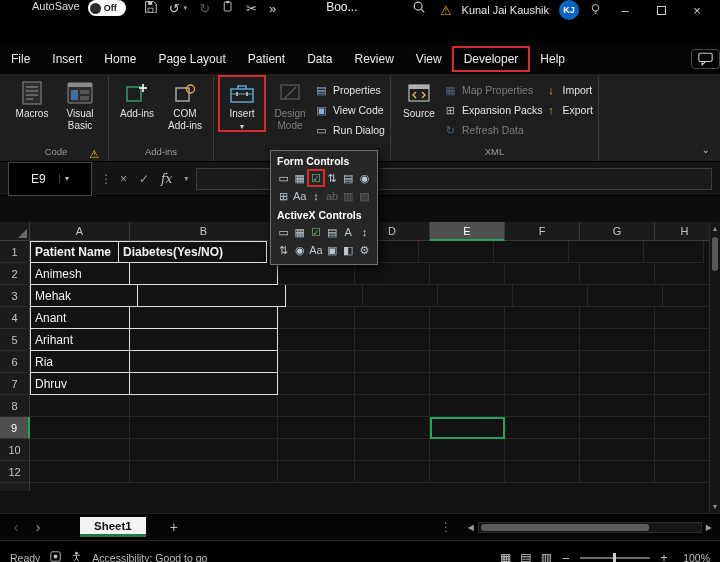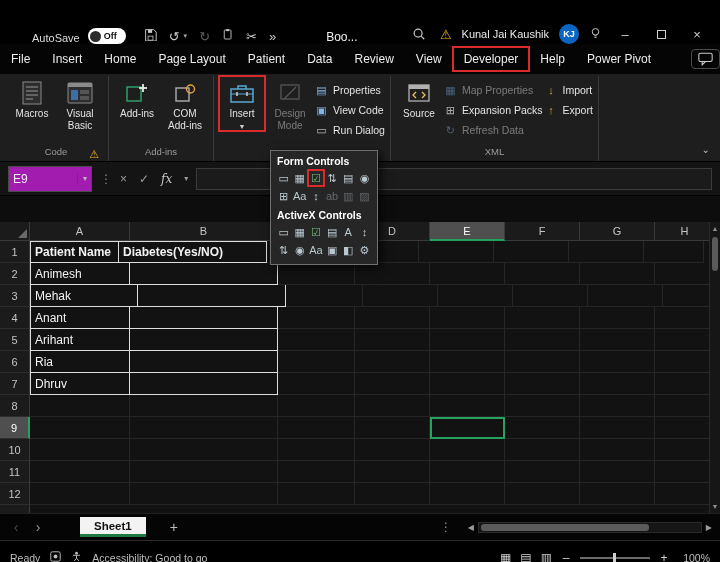--- a/index.html
+++ b/index.html
@@ -1,20 +1,20 @@
 <!DOCTYPE html>
 <html><head>
 <meta charset="utf-8">
 <style>
   *{box-sizing:border-box;margin:0;padding:0}
   html,body{background:#333}
   .app{width:720px;height:562px;background:#000;font-family:"Liberation Sans",sans-serif;color:#e6e6e6;position:relative;overflow:hidden;font-size:12px}
 
   
-  .titlebar{height:44px;display:flex;align-items:flex-end;background:#000;padding:0 10px;gap:8px}
+  .titlebar{height:44px;display:flex;align-items:flex-start;background:#000;padding:0 10px;gap:8px}
   .autosave-label{font-size:11px;color:#ddd;margin-left:22px}
   .toggle{width:38px;height:16px;background:#fff;border-radius:9px;display:flex;align-items:center;gap:3px;padding:2px;cursor:pointer}
   .knob{width:11px;height:11px;border-radius:50%;background:#2b2b2b;flex:0 0 auto}
   .toggle-text{font-size:9px;color:#111;font-weight:bold}
   .qat{display:flex;align-items:center;gap:12px;margin-left:10px;color:#c8c8c8}
   .qat .glyph{font-size:13px;line-height:13px}
   .qat .tiny-caret{font-size:7px;margin-left:-8px;color:#aaa}
   .dim{opacity:.45}
   .tb-title{margin-left:42px;font-size:12px;color:#f0f0f0}
   .tb-search{margin-left:46px}
@@ -44,21 +44,21 @@
   .smallbtn{display:flex;align-items:center;gap:5px;font-size:10.5px;color:#e3e3e3;white-space:nowrap;cursor:pointer}
   .sic{font-size:11px;line-height:11px;color:#7fb2e5;width:13px;text-align:center}
   .sic.amber{color:#d9a33c}
   .sic.gray{color:#b0b0b0}
   .red-outline{outline:2px solid #d92b2b;outline-offset:-1px}
   .macro-warn{position:absolute;right:4px;bottom:-16px;font-size:11px;color:#f1b211}
   .ribbon-collapse{position:absolute;right:10px;bottom:6px;color:#bdbdbd;font-size:10px;cursor:pointer}
 
   
   .formulabar{height:34px;background:#141414;display:flex;align-items:center;padding:0 8px;gap:8px;border-bottom:1px solid #000}
-  .namebox{width:84px;height:26px;background:#a21caf;border:1px solid #4a4a4a;display:flex;align-items:center;padding:0 4px;font-size:12px;cursor:pointer}
+  .namebox{width:84px;height:34px;background:#000000;border:1px solid #4a4a4a;display:flex;align-items:center;padding:0 22px;font-size:12px;cursor:pointer}
   .namebox .val{flex:1;color:#f0f0f0}
   .namebox .nb-caret{font-size:8px;color:#bbb;border-left:1px solid #4a4a4a;padding-left:5px}
   .fdots{color:#8a8a8a;font-size:12px}
   .fbtns{display:flex;gap:12px;align-items:center;color:#9a9a9a;font-size:12px}
   .fx{font-style:italic;color:#c5c5c5;font-family:"DejaVu Serif",serif}
   .finput{flex:1;height:22px;background:#1b1b1b;border:1px solid #3c3c3c;cursor:text}
   .fspacer{height:26px;background:#0d0d0d}
 
   
   .gridwrap{height:291px;display:flex;background:#121212}
@@ -164,21 +164,20 @@
         <div class="rtab">File</div>
         <div class="rtab">Insert</div>
         <div class="rtab">Home</div>
         <div class="rtab">Page Layout</div>
         <div class="rtab">Patient</div>
         <div class="rtab">Data</div>
         <div class="rtab">Review</div>
         <div class="rtab">View</div>
         <div class="rtab red-box">Developer</div>
         <div class="rtab">Help</div>
-        <div class="rtab">Power Pivot</div>
       </div>
     <div class="tab-actions">
       <span class="comment-btn">
           <svg width="15" height="14" viewBox="0 0 18 16">
             <rect x="1" y="1" width="16" height="10" rx="2" fill="none" stroke="#c8c8c8" stroke-width="1.3"></rect>
             <path d="M5 11v4l4-4" fill="none" stroke="#c8c8c8" stroke-width="1.3"></path>
           </svg>
         </span>
 
     </div>
@@ -438,31 +437,20 @@
             <div class="cell" style="width: 148px;"></div>
             <div class="cell" style="width: 77px;"></div>
             <div class="cell" style="width: 75px;"></div>
             <div class="cell active" style="width: 75px;"></div>
             <div class="cell" style="width: 75px;"></div>
             <div class="cell" style="width: 75px;"></div>
             <div class="cell" style="width: 60px;"></div>
           </div>
           <div class="grid-row">
             <div class="row-header">10</div>
-            <div class="cell" style="width: 100px;"></div>
-            <div class="cell" style="width: 148px;"></div>
-            <div class="cell" style="width: 77px;"></div>
-            <div class="cell" style="width: 75px;"></div>
-            <div class="cell" style="width: 75px;"></div>
-            <div class="cell" style="width: 75px;"></div>
-            <div class="cell" style="width: 75px;"></div>
-            <div class="cell" style="width: 60px;"></div>
-          </div>
-          <div class="grid-row">
-            <div class="row-header">11</div>
             <div class="cell" style="width: 100px;"></div>
             <div class="cell" style="width: 148px;"></div>
             <div class="cell" style="width: 77px;"></div>
             <div class="cell" style="width: 75px;"></div>
             <div class="cell" style="width: 75px;"></div>
             <div class="cell" style="width: 75px;"></div>
             <div class="cell" style="width: 75px;"></div>
             <div class="cell" style="width: 60px;"></div>
           </div>
           <div class="grid-row">

